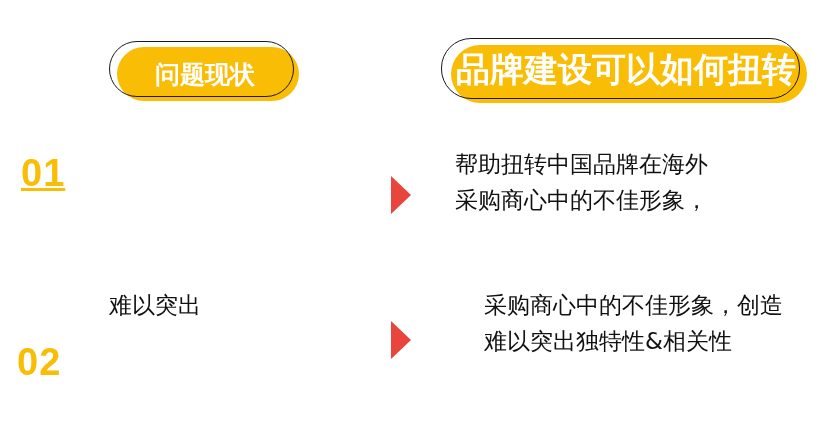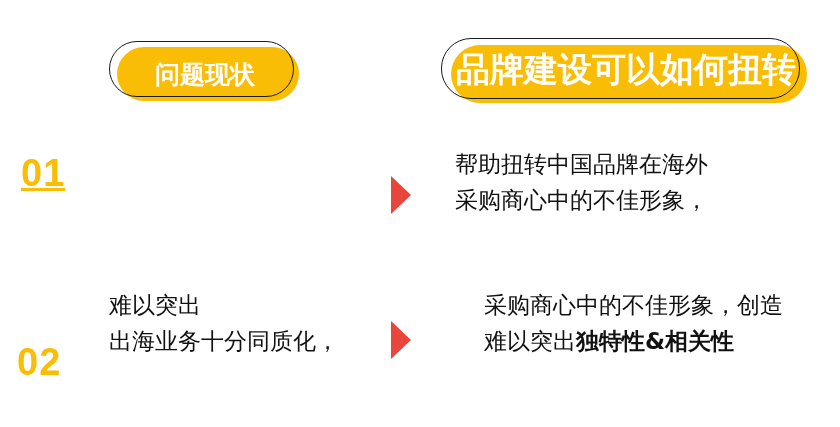--- a/index.html
+++ b/index.html
@@ -7,21 +7,21 @@
          font-family: "DejaVu Sans", "Liberation Sans", sans-serif; color:#111; }
   .pill-wrap { position:absolute; }
   .pill-fill { position:absolute; background:#FABD06; border-radius:30px; }
   .pill-outline { position:absolute; border:1.6px solid #1a1a1a; border-radius:30px; box-sizing:border-box; }
   .pill-label { position:absolute; color:#ffffff; font-weight:bold; display:flex; align-items:center; justify-content:center; white-space:nowrap; }
   .num { position:absolute; color:#FABD06; font-family:"Liberation Sans", sans-serif; font-weight:bold; font-size:38px; letter-spacing:1px; }
   .text-block { position:absolute; font-size:23px; line-height:36px; color:#111; white-space:nowrap; }
   .text-block .line { display:block; }
   .arrow { position:absolute; width:0; height:0; border-top:19px solid transparent; border-bottom:19px solid transparent; border-left:20px solid #E8453C; }
   .latin { font-family:"Liberation Sans", sans-serif; color:#0d1b2a; }
-  b.strong { font-weight:bold; }
+  b.strong { font-weight:normal; }
 </style>
 </head>
 <body>
 
 <div class="pill-wrap" style="left:0;top:0;">
   <div class="pill-fill" style="left:117px;top:47px;width:182px;height:54px;"></div>
   <div class="pill-outline" style="left:109px;top:41px;width:185px;height:56px;"></div>
   <div class="pill-label" style="left:114px;top:47px;width:182px;height:54px;font-size:25px;text-align:center;">问题现状</div>
 </div>
 
@@ -36,19 +36,18 @@
 </div>
 <div class="arrow" style="left:391px;top:176px;"></div>
 <div class="text-block" style="left:455px;top:146px;">
   <span class="line">帮助扭转中国品牌在海外</span>
   <span class="line">采购商心中的不佳形象，</span>
 </div>
 
 <div class="num" style="left:17px;top:313px;margin-top:28px;">02</div>
 <div class="text-block" style="left:109px;top:287px;">
   <span class="line">难以突出</span>
-  <span class="line">出海业务十分同质化，</span>
 </div>
 <div class="arrow" style="left:391px;top:321px;"></div>
 <div class="text-block" style="left:484px;top:287px;">
   <span class="line">采购商心中的不佳形象，创造</span>
   <span class="line"><span>难以突出</span><b class="strong">独特性&amp;相关性</b></span>
 </div>
 
 </body></html>

